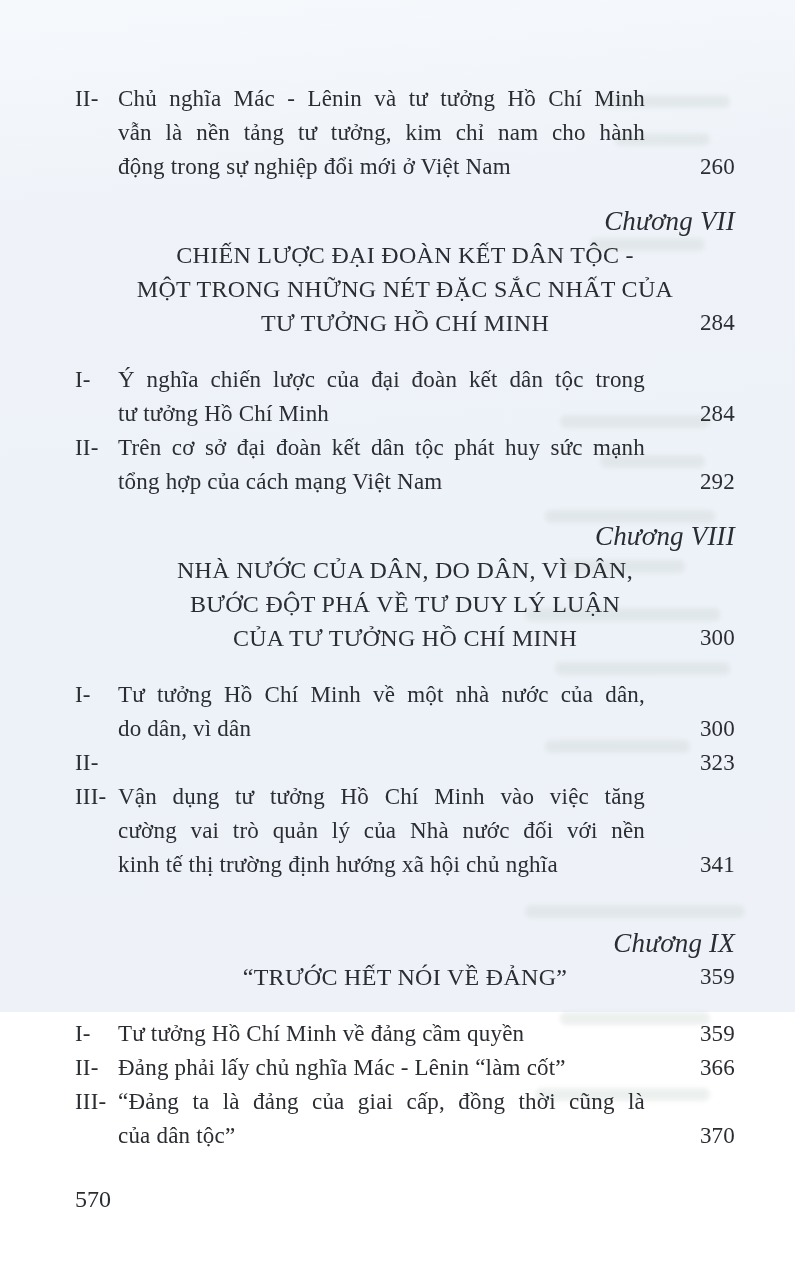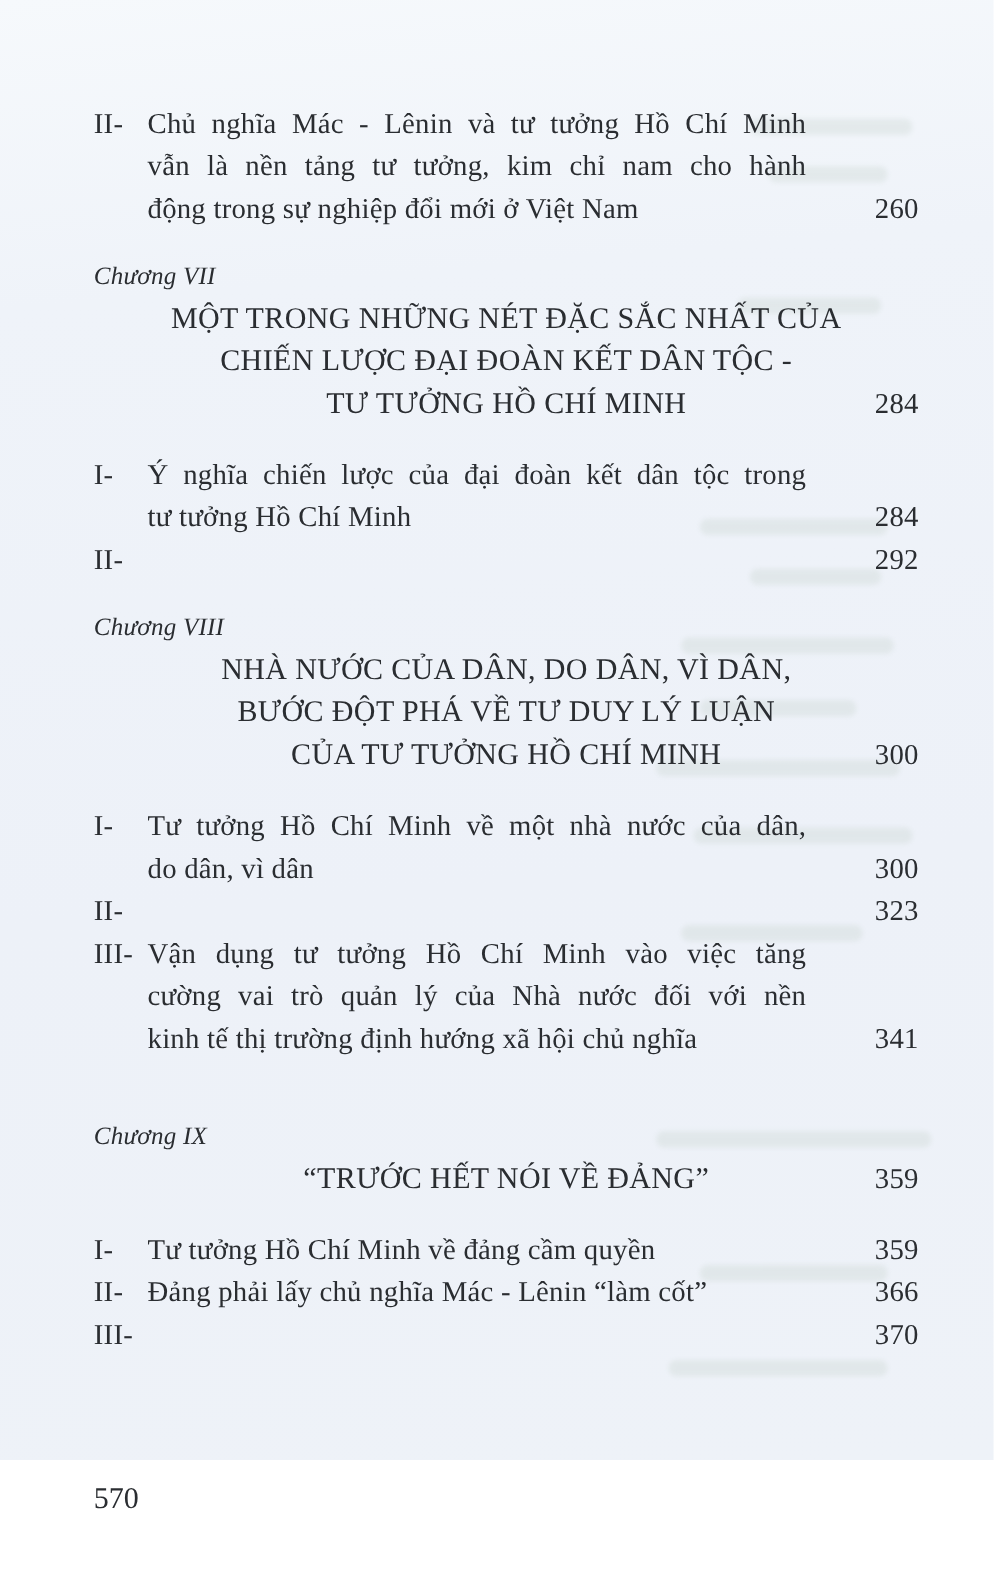--- a/index.html
+++ b/index.html
@@ -2,39 +2,39 @@
 <html lang="vi"><head>
 <meta charset="utf-8">
 <style>
   html, body { margin:0; padding:0; }
   body {
     width:795px; height:1263px; overflow:hidden;
     font-family:"Liberation Serif","DejaVu Serif",serif;
     -webkit-font-smoothing:antialiased;
   }
   .page {
-    position:relative; width:795px; height:1168px;
+    position:relative; width:795px; height:1012px;
     background:linear-gradient(175deg,#f6f9fc 0%,#eff3f9 20%,#edf1f8 60%,#eef2f8 100%);
     color:#2a2d31;
   }
   .content {
     position:absolute; top:82px; left:75px; width:660px;
     font-size:23px; line-height:34px; letter-spacing:0.2px;
   }
   
   .toc-item { display:grid; grid-template-columns:43px 527px 1fr; }
   .toc-item .num { grid-column:1; align-self:start; }
   .toc-item .txt { grid-column:2;font-family:Liberation Serif, serif; }
   .toc-item .pg  { grid-column:3; align-self:end; text-align:right; }
   
   .txt .jl { display:block; text-align:justify; text-align-last:justify; }
   .txt .ll { display:block; text-align:left; }
   
   .chapter { position:relative; margin:20px 0 23px 0; }
-  .ch-label { text-align:left; font-style:italic; font-size:20px; line-height:34px; }
+  .ch-label { text-align:right; font-style:italic; font-size:27px; line-height:34px; }
   .ch-line  { text-align:center; font-size:24px; line-height:34px; letter-spacing:0.3px; }
   .ch-page  { position:absolute; right:0; bottom:0; font-size:23px; line-height:34px; }
   
   .folio { position:absolute; left:75px; top:1184px; font-size:24px; line-height:30px; }
   
   .bleed {
     position:absolute; height:13px; border-radius:6px;
     background:#c7d3cd; opacity:0.32; filter:blur(2.2px);
     pointer-events:none;
   }
@@ -65,37 +65,41 @@
       <span class="txt">
         <span class="jl">Chủ nghĩa Mác - Lênin và tư tưởng Hồ Chí Minh</span>
         <span class="jl">vẫn là nền tảng tư tưởng, kim chỉ nam cho hành</span>
         <span class="ll">động trong sự nghiệp đổi mới ở Việt Nam</span>
       </span>
       <span class="pg">260</span>
     </div>
 
     <div class="chapter">
       <div class="ch-label">Chương VII</div>
+      <div class="ch-line">CHIẾN LƯỢC ĐẠI ĐOÀN KẾT DÂN TỘC -</div>
       <div class="ch-line">MỘT TRONG NHỮNG NÉT ĐẶC SẮC NHẤT CỦA</div>
-      <div class="ch-line">CHIẾN LƯỢC ĐẠI ĐOÀN KẾT DÂN TỘC -</div>
       <div class="ch-line">TƯ TƯỞNG HỒ CHÍ MINH</div>
       <span class="ch-page">284</span>
     </div>
 
     <div class="toc-item">
       <span class="num">I-</span>
       <span class="txt">
         <span class="jl">Ý nghĩa chiến lược của đại đoàn kết dân tộc trong</span>
         <span class="ll">tư tưởng Hồ Chí Minh</span>
       </span>
       <span class="pg">284</span>
     </div>
 
     <div class="toc-item">
       <span class="num">II-</span>
+      <span class="txt">
+        <span class="jl">Trên cơ sở đại đoàn kết dân tộc phát huy sức mạnh</span>
+        <span class="ll">tổng hợp của cách mạng Việt Nam</span>
+      </span>
       <span class="pg">292</span>
     </div>
 
     <div class="chapter">
       <div class="ch-label">Chương VIII</div>
       <div class="ch-line">NHÀ NƯỚC CỦA DÂN, DO DÂN, VÌ DÂN,</div>
       <div class="ch-line">BƯỚC ĐỘT PHÁ VỀ TƯ DUY LÝ LUẬN</div>
       <div class="ch-line">CỦA TƯ TƯỞNG HỒ CHÍ MINH</div>
       <span class="ch-page">300</span>
     </div>
@@ -141,19 +145,23 @@
     <div class="toc-item">
       <span class="num">II-</span>
       <span class="txt">
         <span class="ll">Đảng phải lấy chủ nghĩa Mác - Lênin “làm cốt”</span>
       </span>
       <span class="pg">366</span>
     </div>
 
     <div class="toc-item">
       <span class="num">III-</span>
+      <span class="txt">
+        <span class="jl">“Đảng ta là đảng của giai cấp, đồng thời cũng là</span>
+        <span class="ll">của dân tộc”</span>
+      </span>
       <span class="pg">370</span>
     </div>
 
   </div>
 
   <div class="folio">570</div>
 </div>
 
 </body></html>

